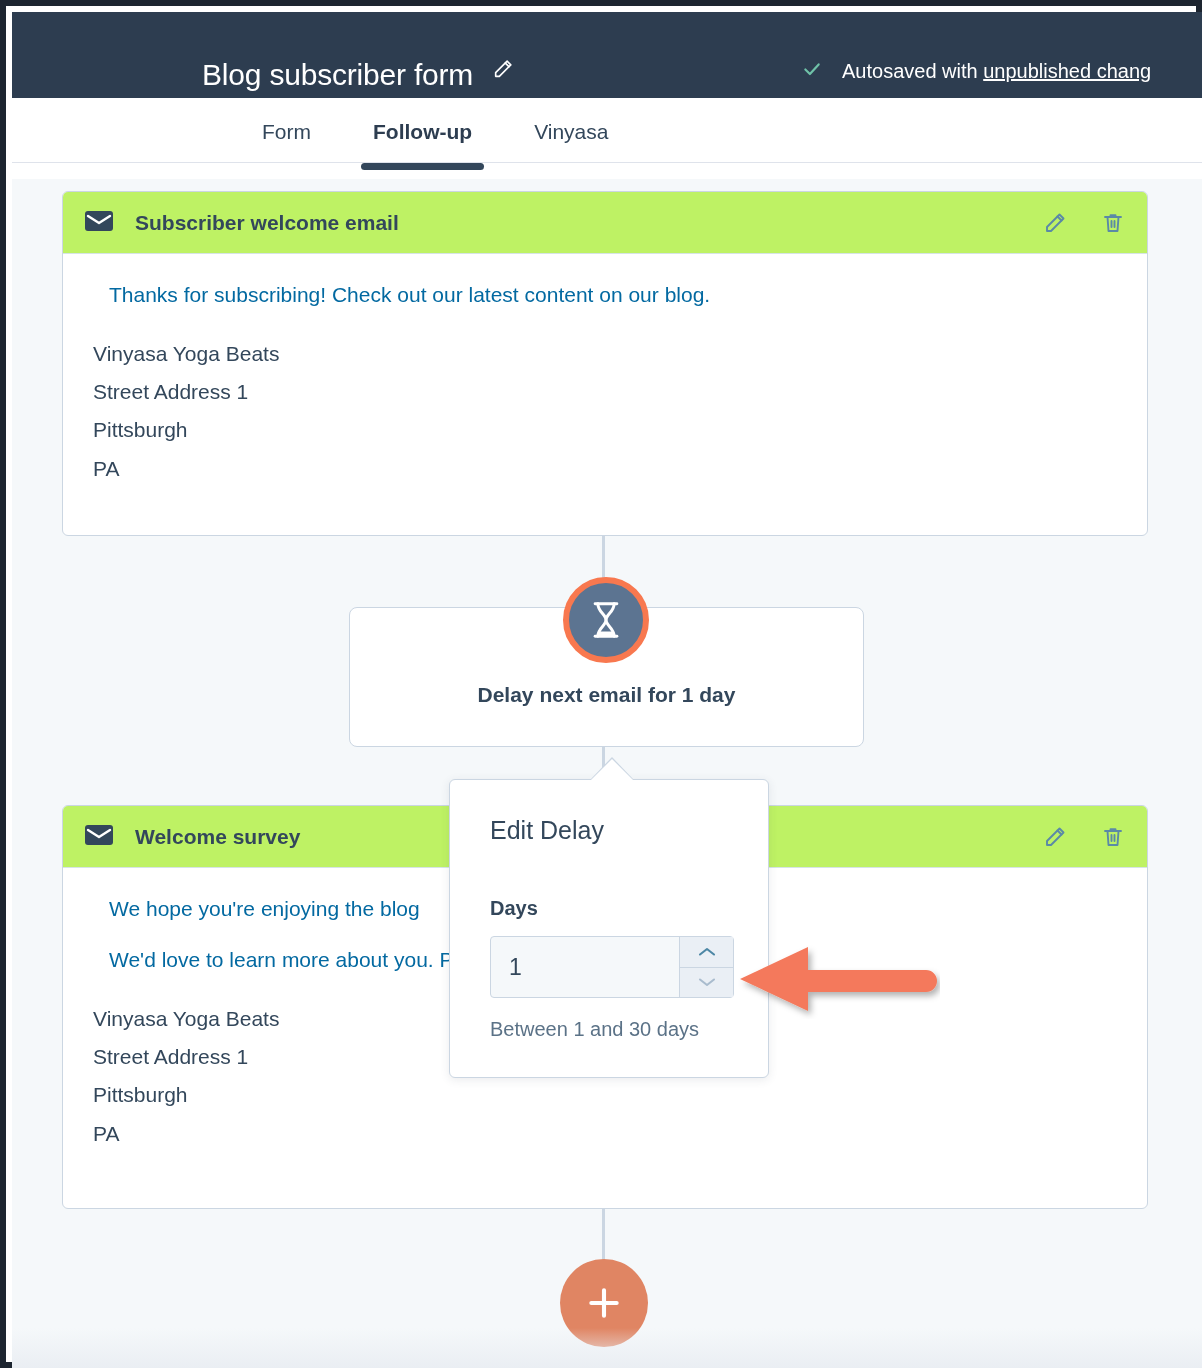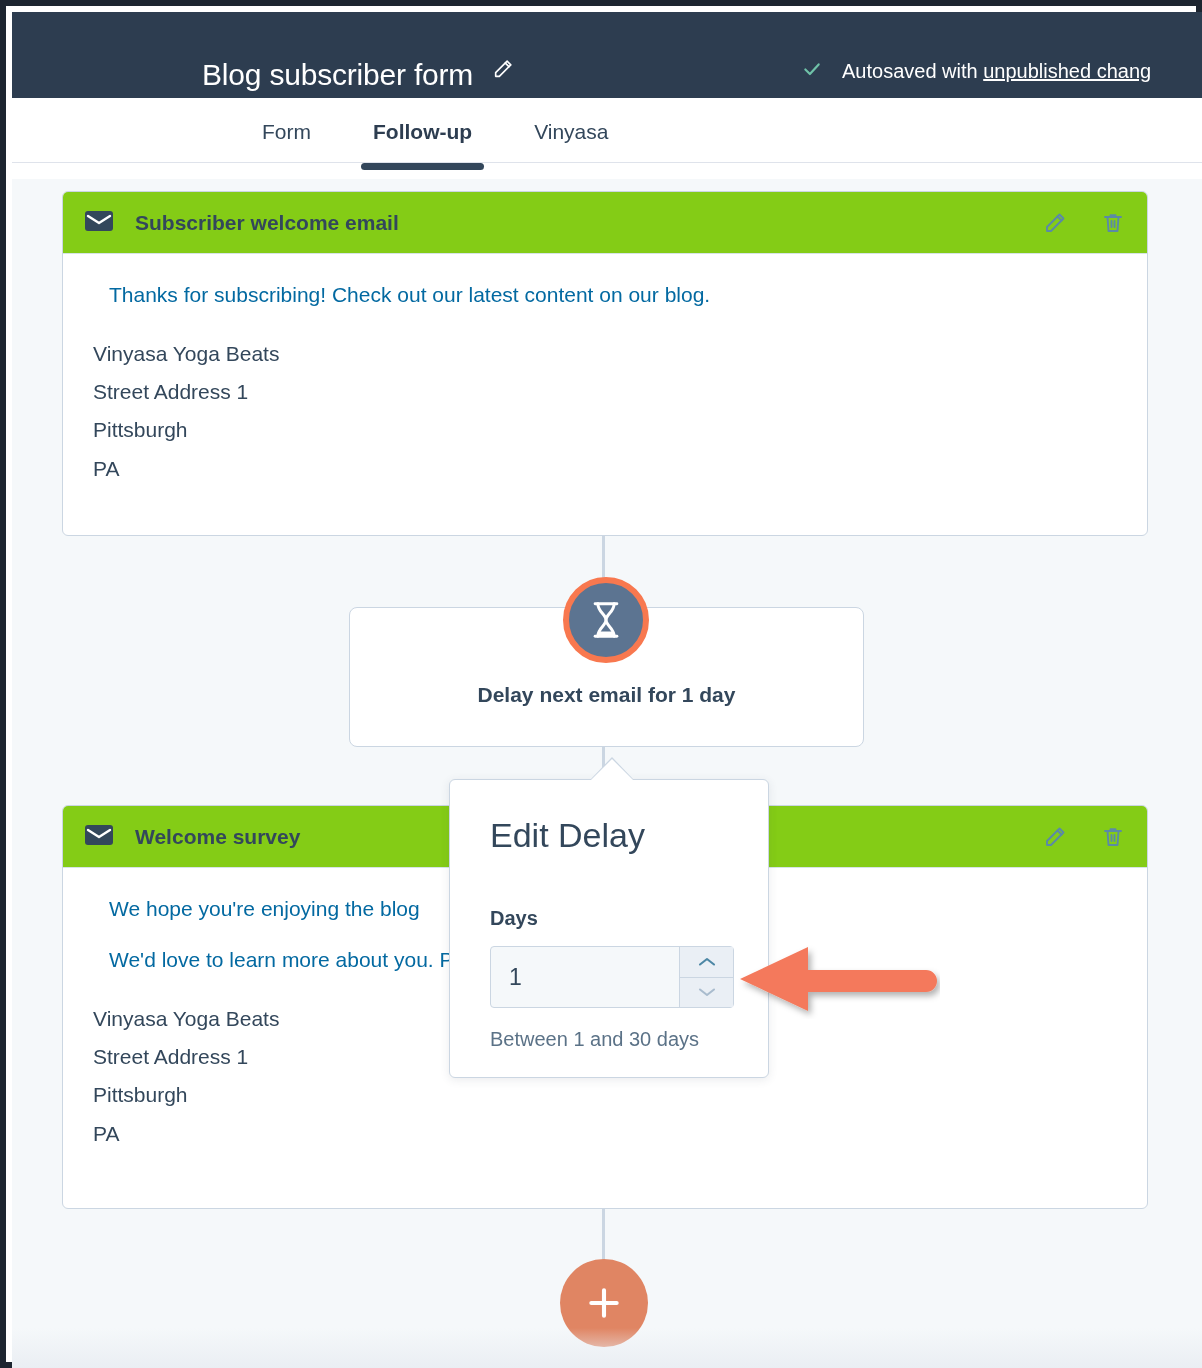--- a/index.html
+++ b/index.html
@@ -152,21 +152,21 @@
   .email-card {
     position: absolute;
     background: #ffffff;
     border: 1px solid #cbd6e2;
     border-radius: 6px;
     box-sizing: border-box;
     overflow: hidden;
   }
   .card-head {
     height: 62px;
-    background: #84cc16;
+    background: #bef264;
     border-bottom: 1px solid #d6e4e6;
     display: flex;
     align-items: center;
     padding: 0 22px;
     box-sizing: border-box;
   }
   .envelope {
     width: 28px; height: 20px;
     flex: none;
     margin-right: 22px;
@@ -264,21 +264,21 @@
   }
   .popover-arrow-outer {
     top: -23px; left: 140px;
     border-bottom: 23px solid #cbd6e2;
   }
   .popover-arrow-inner {
     top: -21px; left: 140px;
     border-bottom: 22px solid #ffffff;
   }
   .popover-title {
-    font-size: 34px;
+    font-size: 25px;
     color: #33475b;
     margin: 36px 0 0 40px;
     white-space: nowrap;
   }
   .field-label {
     font-size: 20px;
     font-weight: bold;
     color: #33475b;
     margin: 52px 0 0 40px;
   }

